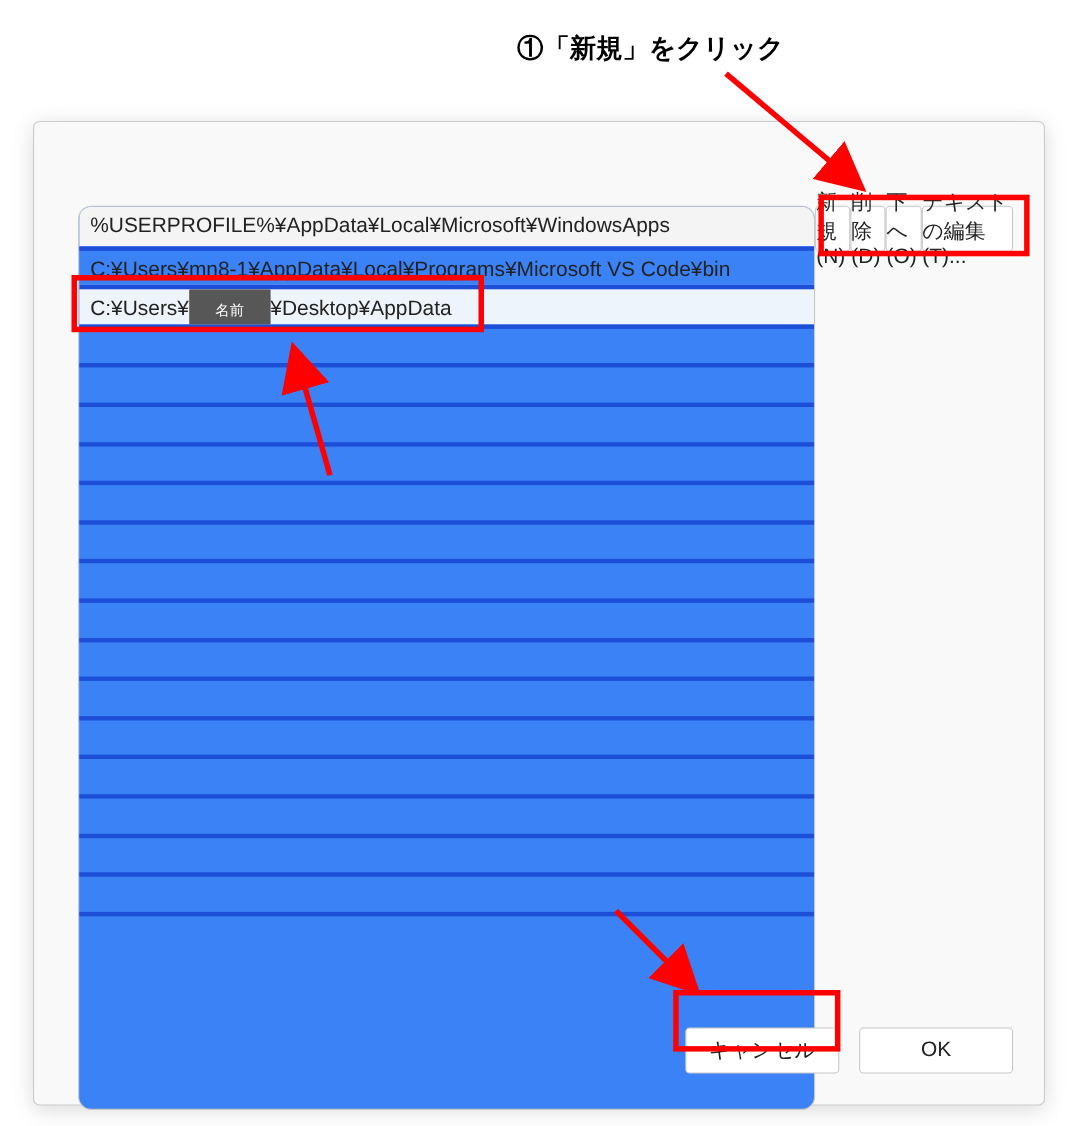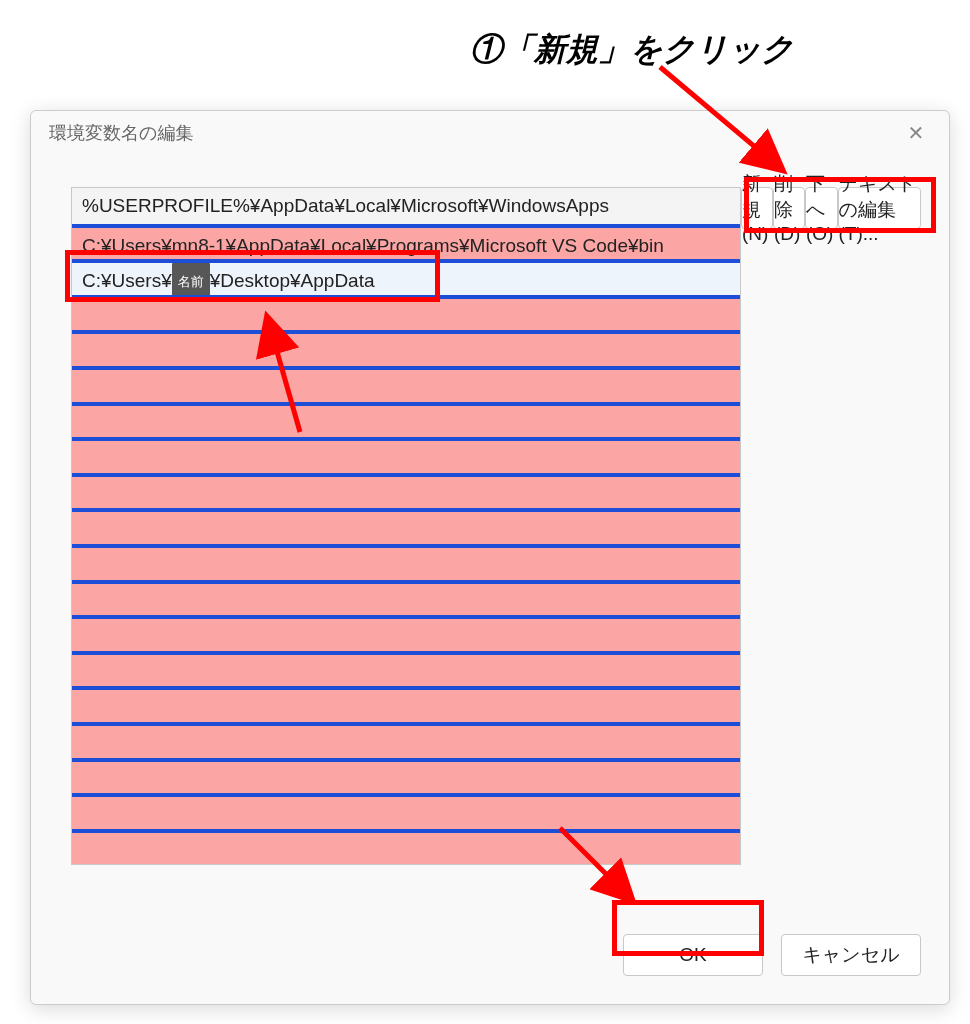--- a/index.html
+++ b/index.html
@@ -8,24 +8,23 @@
     padding: 0;
     font-family: "Yu Gothic UI", "Meiryo", sans-serif;
     background: #fff;
     width: 970px;
     height: 1024px;
     position: relative;
   }
   .annotation {
     position: absolute;
     font-weight: bold;
-    font-size: 32px;
+    font-size: 24px;
     color: #000;
     white-space: nowrap;
-    font-style: italic;
   }
   .dialog {
     position: absolute;
     left: 30px;
     top: 110px;
     width: 920px;
     height: 895px;
     background: #f9f9f9;
     border: 1px solid #ccc;
     border-radius: 6px;
@@ -53,24 +52,24 @@
   .dialog-body {
     position: absolute;
     left: 0; right: 0; top: 44px; bottom: 0;
     padding: 32px 28px 28px 28px;
   }
   .listbox {
     position: absolute;
     left: 40px;
     top: 32px;
     width: 670px;
-    height: 678px;
-    background: #fca5a5;
+    height: 822px;
+    background: #3b82f6;
     border: 1px solid #c8c8c8;
-    border-radius: 0;
+    border-radius: 12px;
     overflow: hidden;
   }
   .list-row {
     height: 35.6px;
     line-height: 35.6px;
     padding: 0 10px;
     font-size: 19px;
     color: #222;
     border-top: 4px solid #1d4ed8;
     white-space: nowrap;
@@ -78,21 +77,21 @@
   }
   .list-row:first-child { border-top: none; background:#f4f4f4; }
   .list-row.selected { background: #eef4fb; }
   .redacted {
     display: inline-flex;
     align-items: center;
     justify-content: center;
     background: #575757;
     color: #fff;
     font-size: 13px;
-    padding: 1px 6px;
+    padding: 1px 24px;
     vertical-align: middle;
     font-weight: normal;
     border-radius: 1px;
     font-family: Liberation Serif, serif;
   }
   .side-buttons {
     position: absolute;
     right: 28px;
     top: 32px;
     width: 180px;
@@ -134,26 +133,20 @@
   }
 </style>
 </head>
 <body>
 
 <div class="annotation" style="left:470px; top:28px;">①「新規」をクリック</div>
 <div class="annotation" style="left:118px; top:436px;">②コピーしたパスを貼り付ける</div>
 <div class="annotation" style="left:390px; top:786px;">③「OK」をクリック</div>
 
 <div class="dialog">
-  <div class="dialog-titlebar">
-    <div class="dialog-title">環境変数名の編集</div>
-    <div class="close-btn">
-      <span>✕</span>
-    </div>
-  </div>
   <div class="dialog-body">
 
     <div class="listbox">
       <div class="list-row">%USERPROFILE%¥AppData¥Local¥Microsoft¥WindowsApps</div>
       <div class="list-row">C:¥Users¥mn8-1¥AppData¥Local¥Programs¥Microsoft VS Code¥bin</div>
       <div class="list-row selected">
         <span>C:¥Users¥</span><span class="redacted">名前</span><span>¥Desktop¥AppData</span>
       </div>
       <div class="list-row"></div>
       <div class="list-row"></div>
@@ -174,22 +167,22 @@
     </div>
 
     <div class="side-buttons">
       <div class="btn">新規(N)</div>
       <div class="btn gap-large">削除(D)</div>
       <div class="btn gap-large">下へ(O)</div>
       <div class="btn">テキストの編集(T)...</div>
     </div>
 
     <div class="bottom-buttons">
+      <div class="btn">キャンセル</div>
       <div class="btn">OK</div>
-      <div class="btn">キャンセル</div>
     </div>
 
   </div>
 </div>
 
 <div class="highlight-box" style="left:744px; top:177px; width:192px; height:56px;"></div>
 <div class="highlight-box" style="left:65px; top:250px; width:375px; height:52px;"></div>
 <div class="highlight-box" style="left:612px; top:900px; width:152px; height:56px;"></div>
 
 <svg class="arrow" style="left:0; top:0;" width="970" height="1024">

